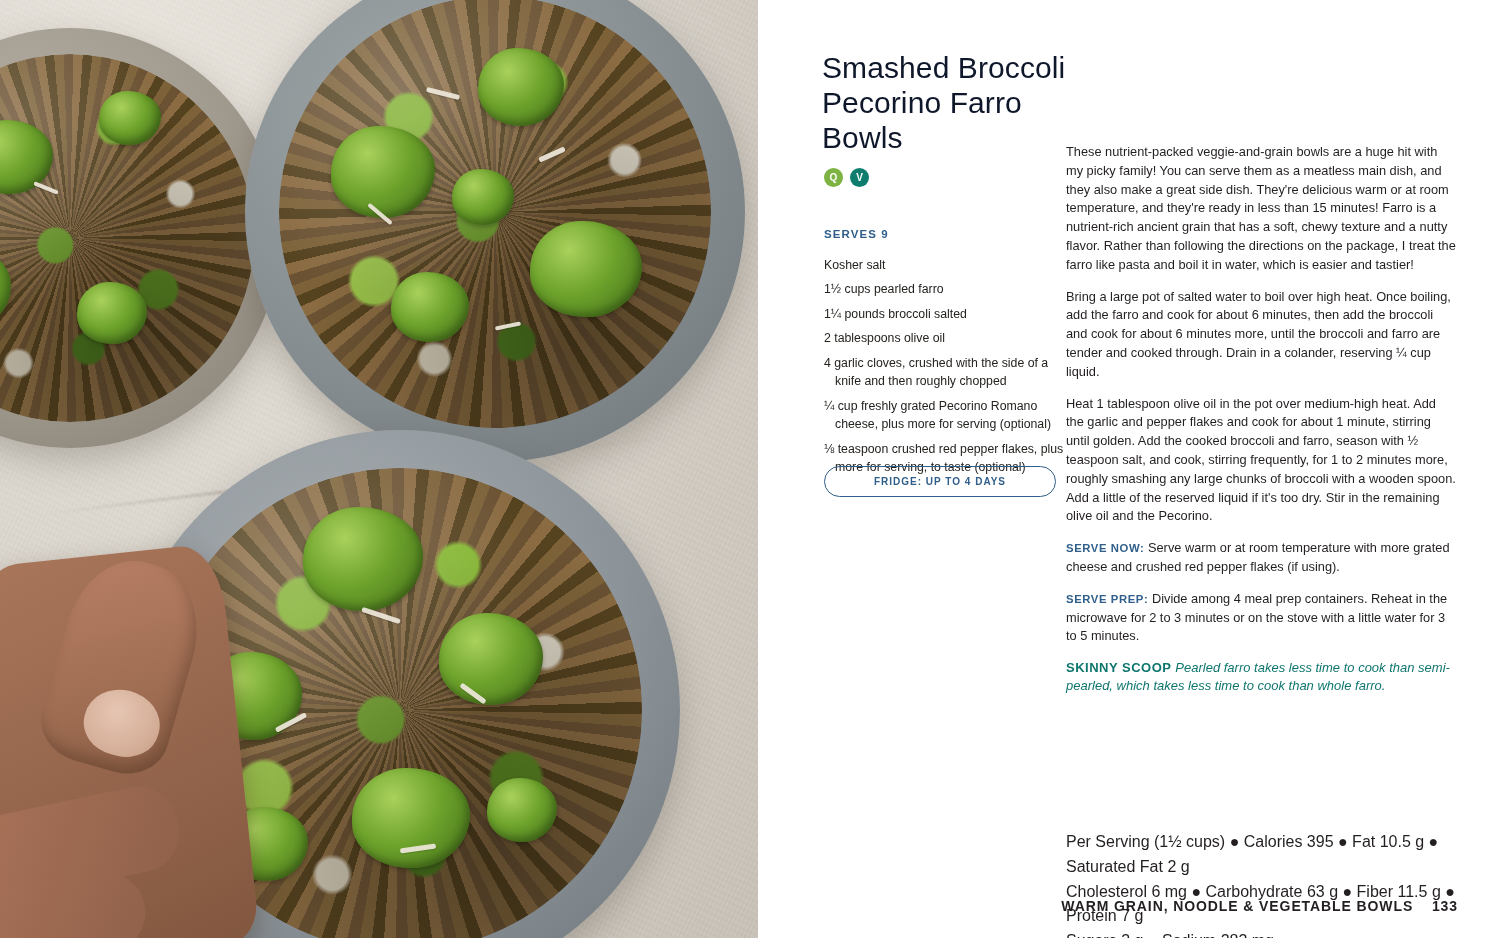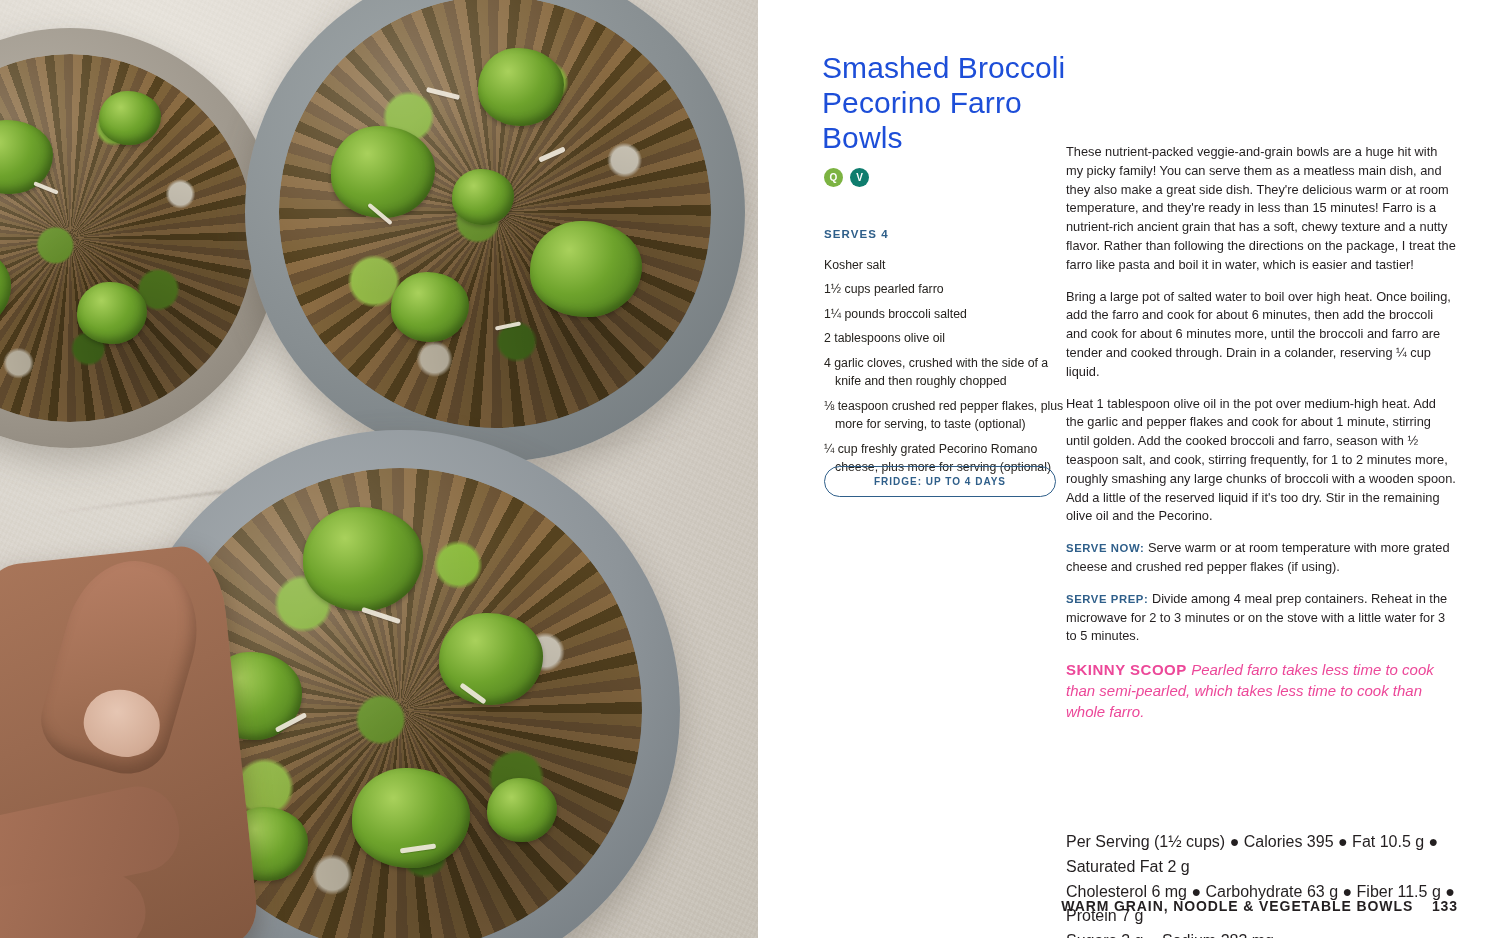--- a/index.html
+++ b/index.html
@@ -193,21 +193,21 @@
   }
   .recipe-title {
     position: absolute;
     left: 64px;
     top: 28px;
     width: 250px;
     font-size: 30px;
     line-height: 1.17;
     font-weight: 400;
     letter-spacing: .1px;
-    color: #1d4ed8;
+    color: #0f172a;
     margin-top: 22px;
   }
   .badges {
     position: absolute;
     left: 66px;
     top: 168px;
     display: flex;
     gap: 7px;
   }
   .badge {
@@ -277,22 +277,22 @@
     color: #231f20;
   }
   .body-col p { margin: 0 0 13px 0; }
   .lead-in {
     color: #2f5f8a;
     font-weight: bold;
     letter-spacing: .6px;
     font-size: 11.3px;
   }
   .skinny-scoop {
-    color: #ec4899;
-    font-size: 15px;
+    color: #0f766e;
+    font-size: 13px;
     line-height: 1.4;
   }
   .skinny-scoop .ss-label {
     font-weight: bold;
     letter-spacing: .5px;
   }
   .skinny-scoop .ss-text { font-style: italic; }
 
   .nutrition {
     position: absolute;
@@ -379,44 +379,44 @@
 
   <div class="text-page">
 
     <h1 class="recipe-title">Smashed Broccoli Pecorino Farro Bowls</h1>
 
     <div class="badges">
       <span class="badge badge-q">Q</span>
       <span class="badge badge-v">V</span>
     </div>
 
-    <div class="serves">SERVES 4</div>
+    <div class="serves">SERVES 9</div>
 
     <div class="ingredients">
       <ul>
         <li>
             <span class="ing-indent">Kosher salt</span>
           </li>
         <li>
             <span class="ing-indent">1½ cups pearled farro</span>
           </li>
         <li>
             <span class="ing-indent">1¼ pounds broccoli salted</span>
           </li>
         <li>
             <span class="ing-indent">2 tablespoons olive oil</span>
           </li>
         <li>
             <span class="ing-indent">4 garlic cloves, crushed with the side of a knife and then roughly chopped</span>
           </li>
         <li>
+            <span class="ing-indent">¼ cup freshly grated Pecorino Romano cheese, plus more for serving (optional)</span>
+          </li>
+        <li>
             <span class="ing-indent">⅛ teaspoon crushed red pepper flakes, plus more for serving, to taste (optional)</span>
-          </li>
-        <li>
-            <span class="ing-indent">¼ cup freshly grated Pecorino Romano cheese, plus more for serving (optional)</span>
           </li>
       </ul>
     </div>
 
     <div class="storage-box">FRIDGE: UP TO 4 DAYS</div>
 
     <div class="body-col">
       <p>These nutrient-packed veggie-and-grain bowls are a huge hit with my picky family! You can serve them as a meatless main dish, and they also make a great side dish. They're delicious warm or at room temperature, and they're ready in less than 15 minutes! Farro is a nutrient-rich ancient grain that has a soft, chewy texture and a nutty flavor. Rather than following the directions on the package, I treat the farro like pasta and boil it in water, which is easier and tastier!</p>
       <p>Bring a large pot of salted water to boil over high heat. Once boiling, add the farro and cook for about 6 minutes, then add the broccoli and cook for about 6 minutes more, until the broccoli and farro are tender and cooked through. Drain in a colander, reserving ¼ cup liquid.</p>
       <p>Heat 1 tablespoon olive oil in the pot over medium-high heat. Add the garlic and pepper flakes and cook for about 1 minute, stirring until golden. Add the cooked broccoli and farro, season with ½ teaspoon salt, and cook, stirring frequently, for 1 to 2 minutes more, roughly smashing any large chunks of broccoli with a wooden spoon. Add a little of the reserved liquid if it's too dry. Stir in the remaining olive oil and the Pecorino.</p>

